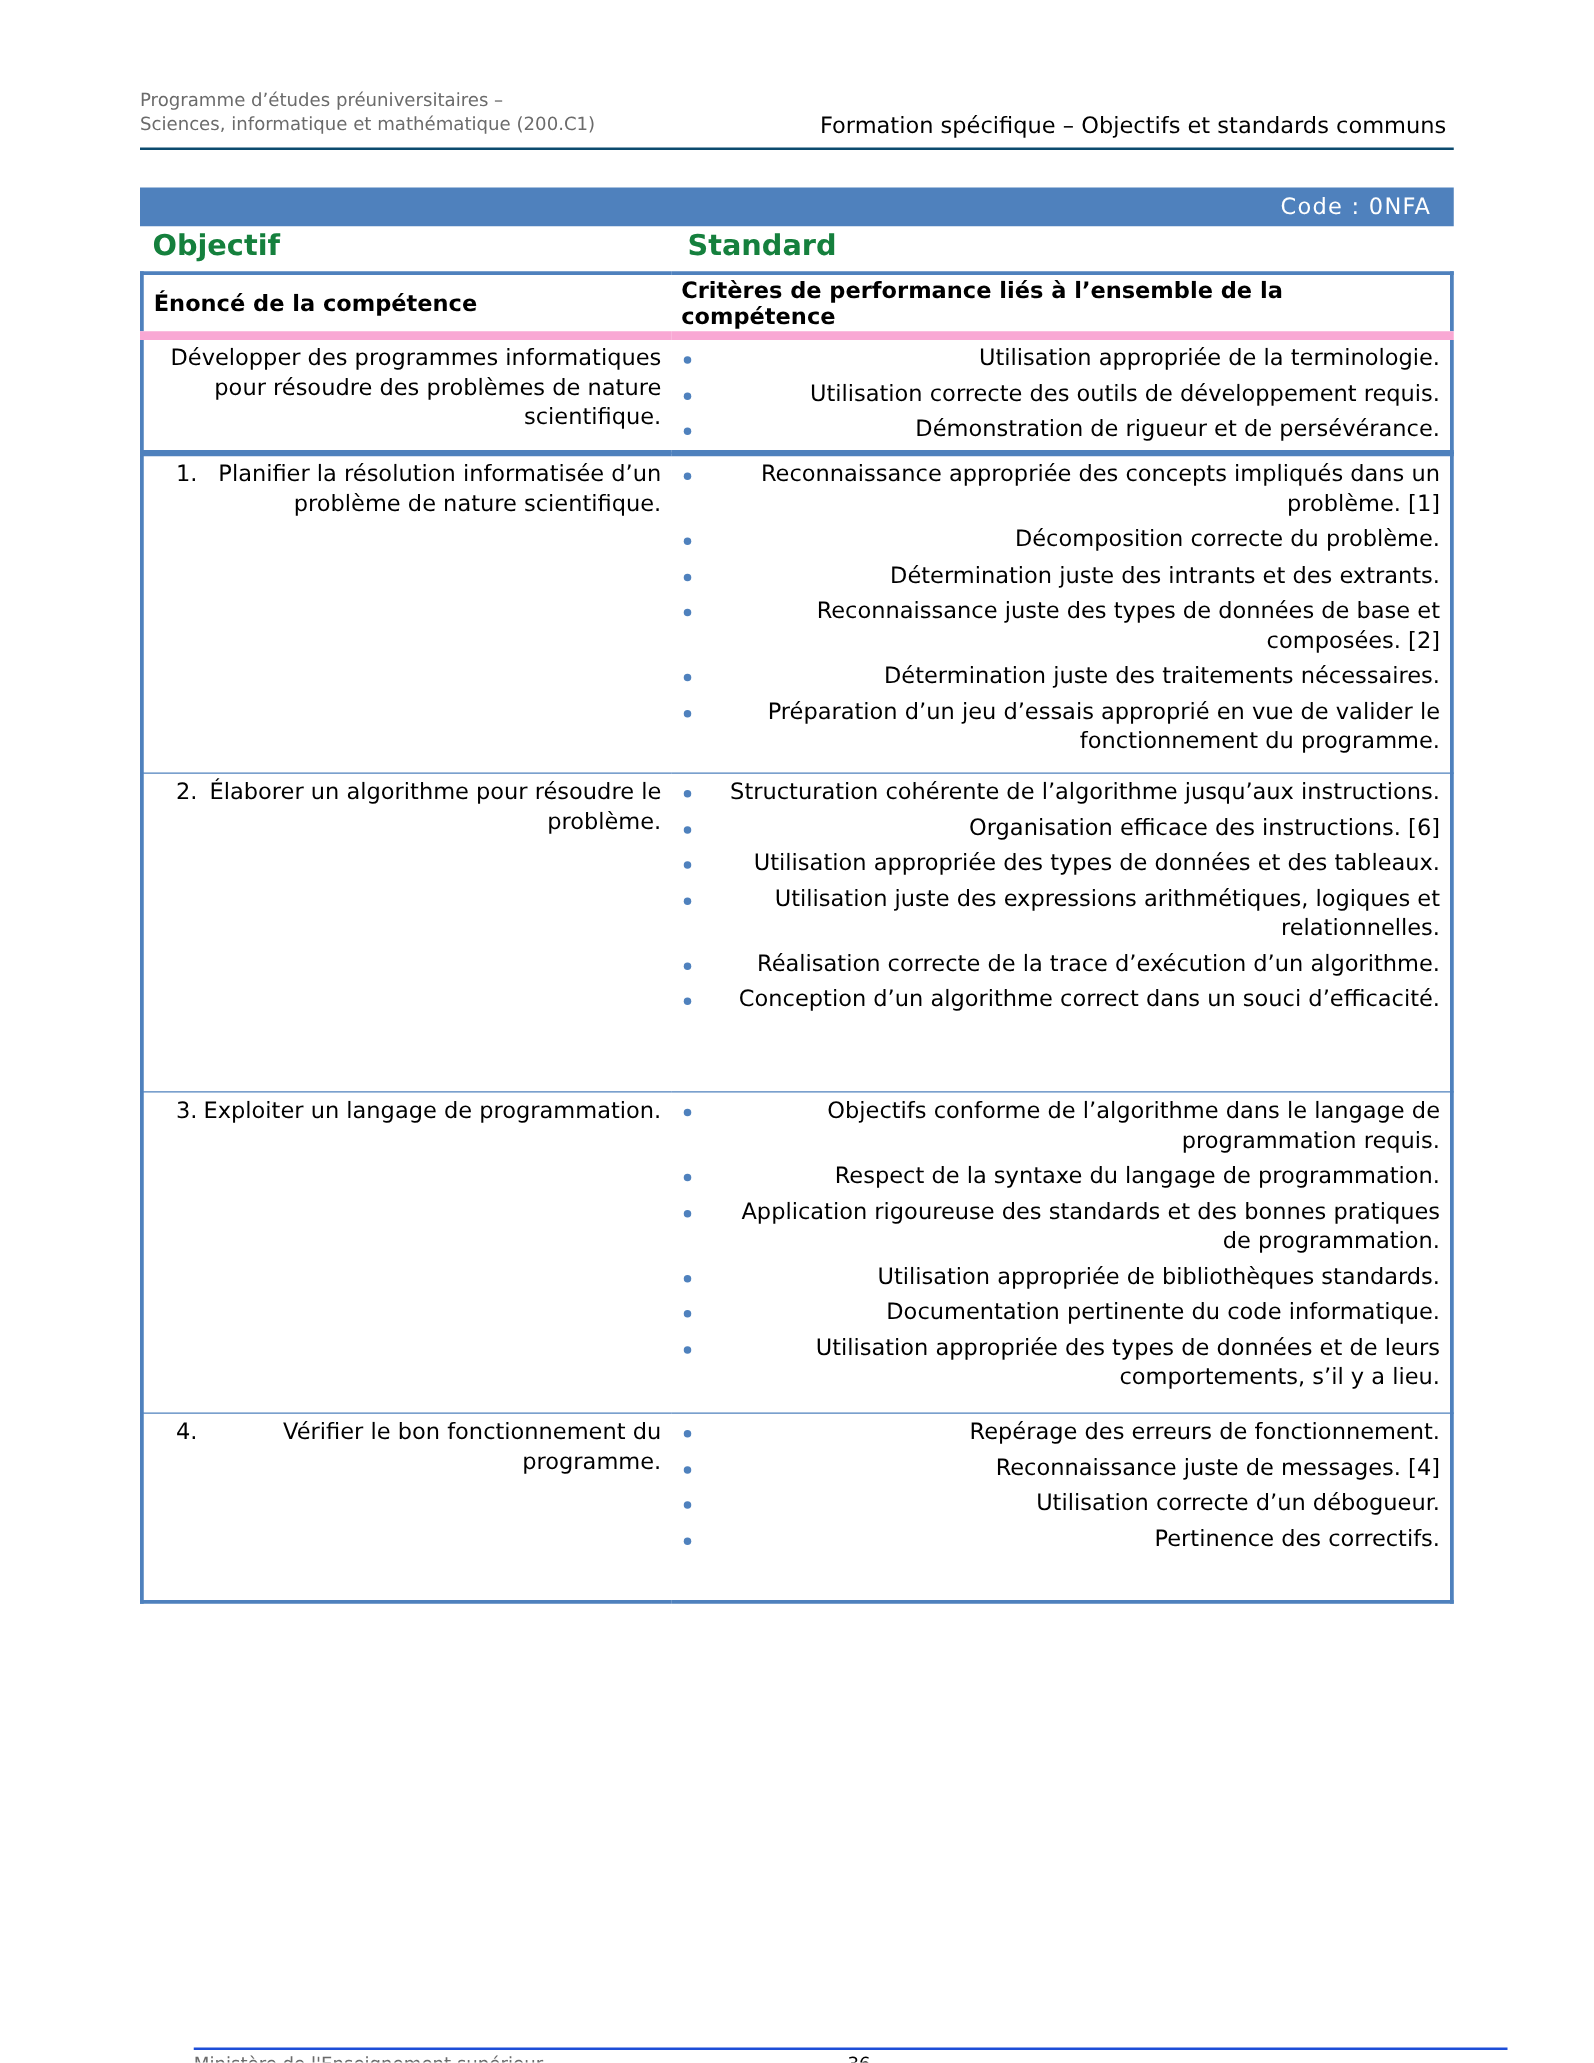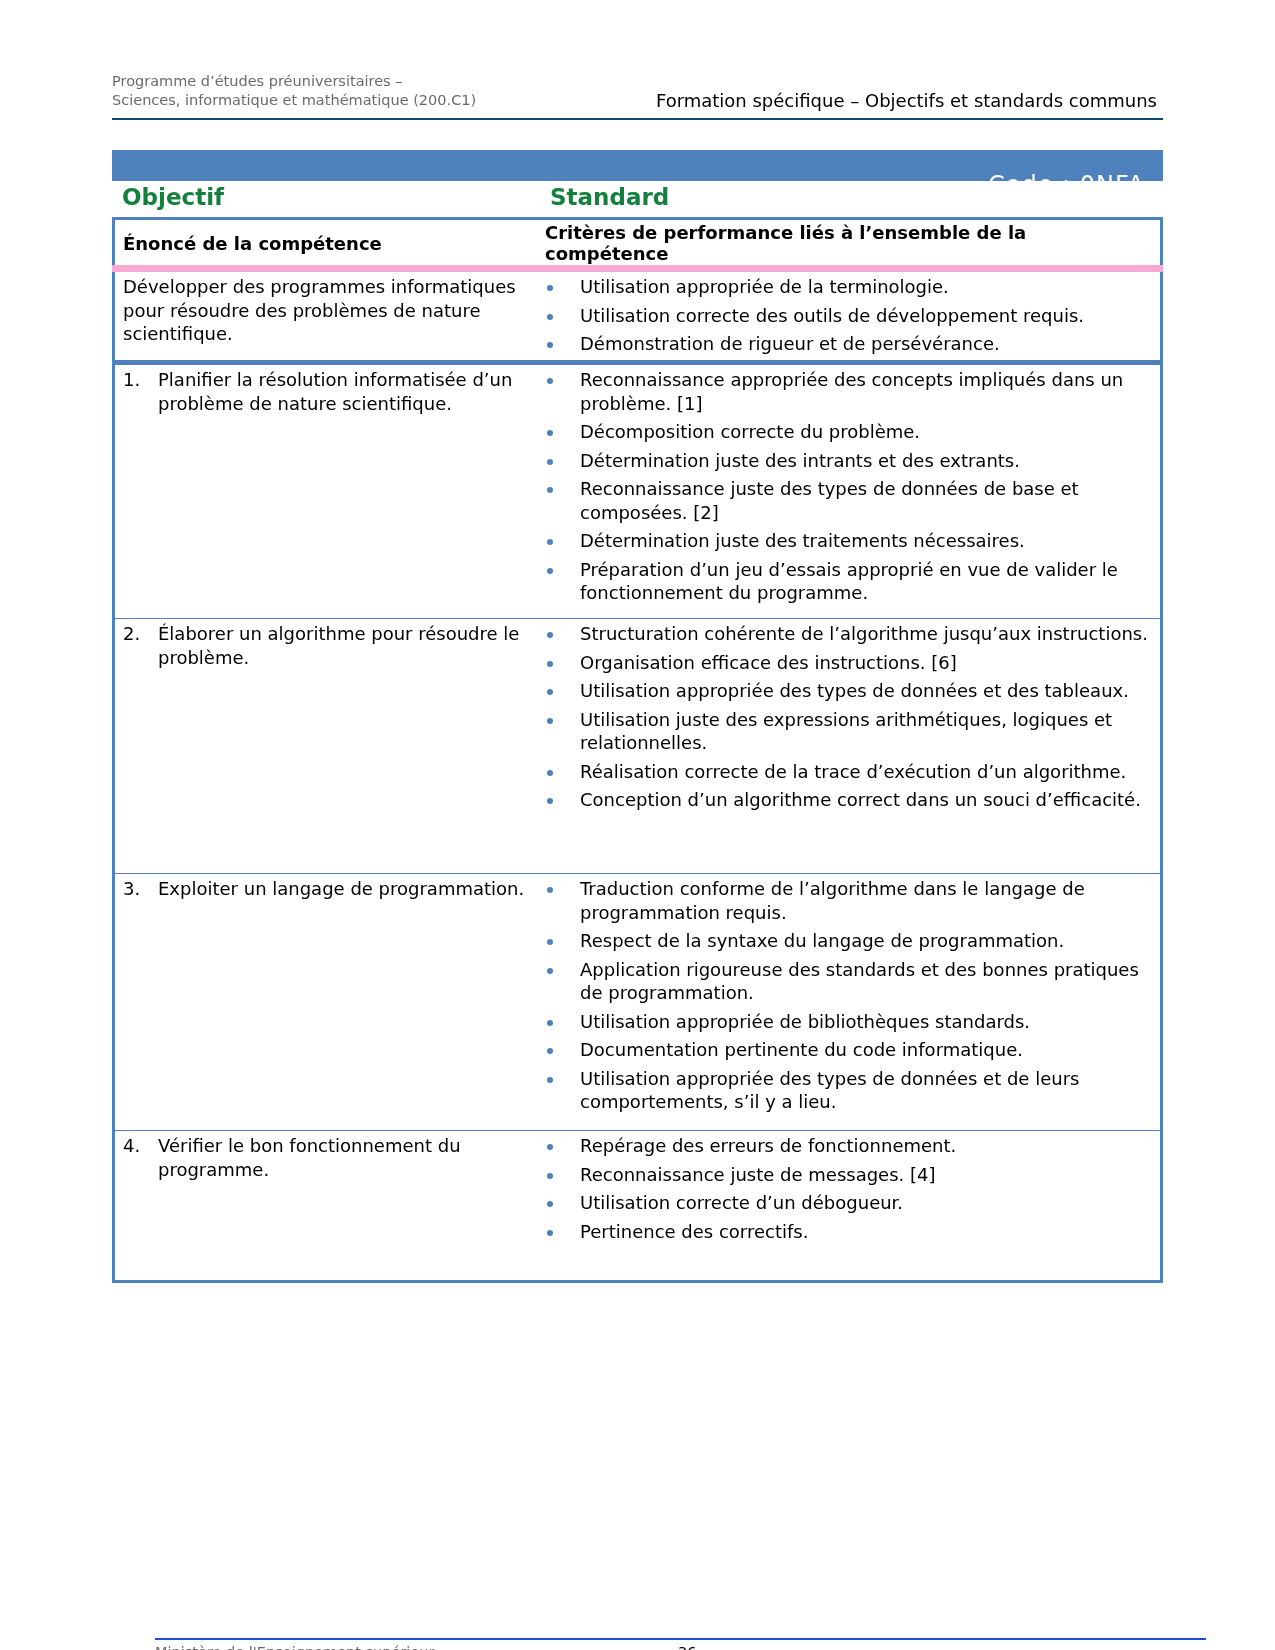--- a/index.html
+++ b/index.html
@@ -1,28 +1,28 @@
 <!DOCTYPE html>
 <html><head>
 <meta charset="utf-8">
 <style>
   html, body { margin:0; padding:0; background:#ffffff; }
   body { width:1275px; height:1650px; position:relative; font-family:"DejaVu Sans", sans-serif; color:#000; overflow:hidden; }
   .page-header { position:absolute; left:112px; top:72px; width:1051px; height:46px; border-bottom:2px solid #0c4a6e; }
   .hdr-left { position:absolute; left:0; top:0; font-size:14.5px; line-height:19px; color:#6b6b6b; }
   .hdr-right { position:absolute; right:6px; top:19px; font-size:18px; line-height:19px; color:#000000; }
   .code-band { position:absolute; left:112px; top:150px; width:1051px; height:31px; background:#4f81bd; }
-  .code-text { position:absolute; right:18px; top:21px; font-size:24px; color:#ffffff; letter-spacing:1px; }
+  .code-text { position:absolute; right:18px; top:5px; font-size:18px; color:#ffffff; letter-spacing:1px; }
   .col-titles { position:absolute; left:112px; top:184px; width:1051px; height:32px; }
   .col-title { position:absolute; top:0; font-size:23px; font-weight:bold; color:#15803d; }
   .ct-left { left:10px; }
   .ct-right { left:438px; }
   table.grid { position:absolute; left:112px; width:1051px; border-collapse:collapse; border:3px solid #4f81bd; box-sizing:border-box; table-layout:fixed; }
   table.grid th { text-align:left; font-size:18px; font-weight:bold; padding:2px 8px 1px 8px; height:22px; border-bottom:7px solid #f9a8d4; }
-  table.grid td { vertical-align:top; font-size:18px; line-height:23.5px; padding:3px 8px 4px 8px; }
+  table.grid td { vertical-align:top; font-size:18px; line-height:23.5px; padding:3px 8px 4px 8px;text-align:right; }
   table.grid tr.row td { border-bottom:1px solid #4f81bd; }
   table.grid tr.row:last-child td { border-bottom:none; }
   .c1 { width:406px; }
   .num { display:inline-block; width:35px; }
   .elem { display:flex; }
   .elem .txt { flex:1; }
   ul.crit { list-style:none; margin:0; padding:0; }
   ul.crit li { position:relative; padding-left:35px; margin-bottom:5px; }
   ul.crit li:last-child { margin-bottom:0; }
   .bullet { position:absolute; left:2px; top:10px; width:6px; height:6px; border-radius:50%; background:#4f81bd; }
@@ -111,21 +111,21 @@
   </tr>
   <tr class="row" style="height:257px">
     <td class="c1">
           <div class="elem">
             <span class="num">3.</span>
             <span class="txt">Exploiter un langage de programmation.</span>
           </div>
         </td>
     <td>
       <ul class="crit">
-        <li><span class="bullet"></span><span>Traduction conforme de l’algorithme dans le langage de programmation requis.</span></li>
+        <li><span class="bullet"></span><span>Objectifs conforme de l’algorithme dans le langage de programmation requis.</span></li>
         <li><span class="bullet"></span><span>Respect de la syntaxe du langage de programmation.</span></li>
         <li><span class="bullet"></span><span>Application rigoureuse des standards et des bonnes pratiques de programmation.</span></li>
         <li><span class="bullet"></span><span>Utilisation appropriée de bibliothèques standards.</span></li>
         <li><span class="bullet"></span><span>Documentation pertinente du code informatique.</span></li>
         <li><span class="bullet"></span><span>Utilisation appropriée des types de données et de leurs comportements, s’il y a lieu.</span></li>
       </ul>
     </td>
   </tr>
   <tr class="row">
     <td class="c1">

